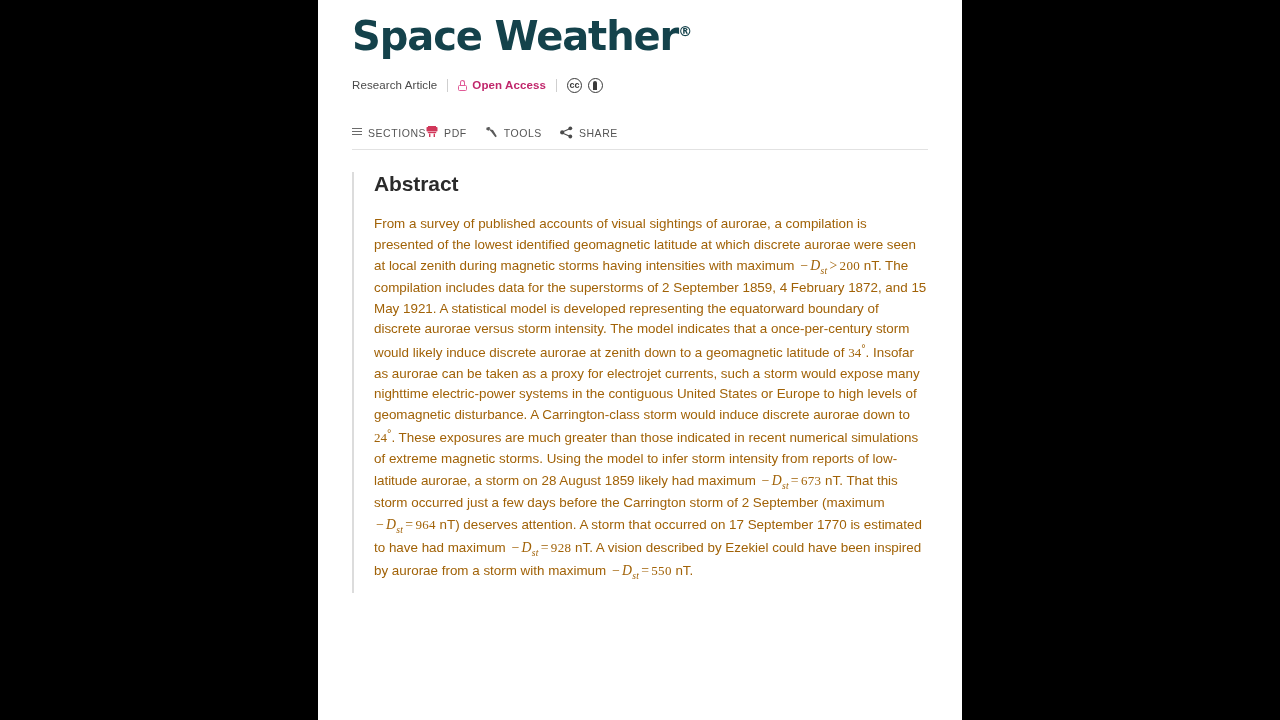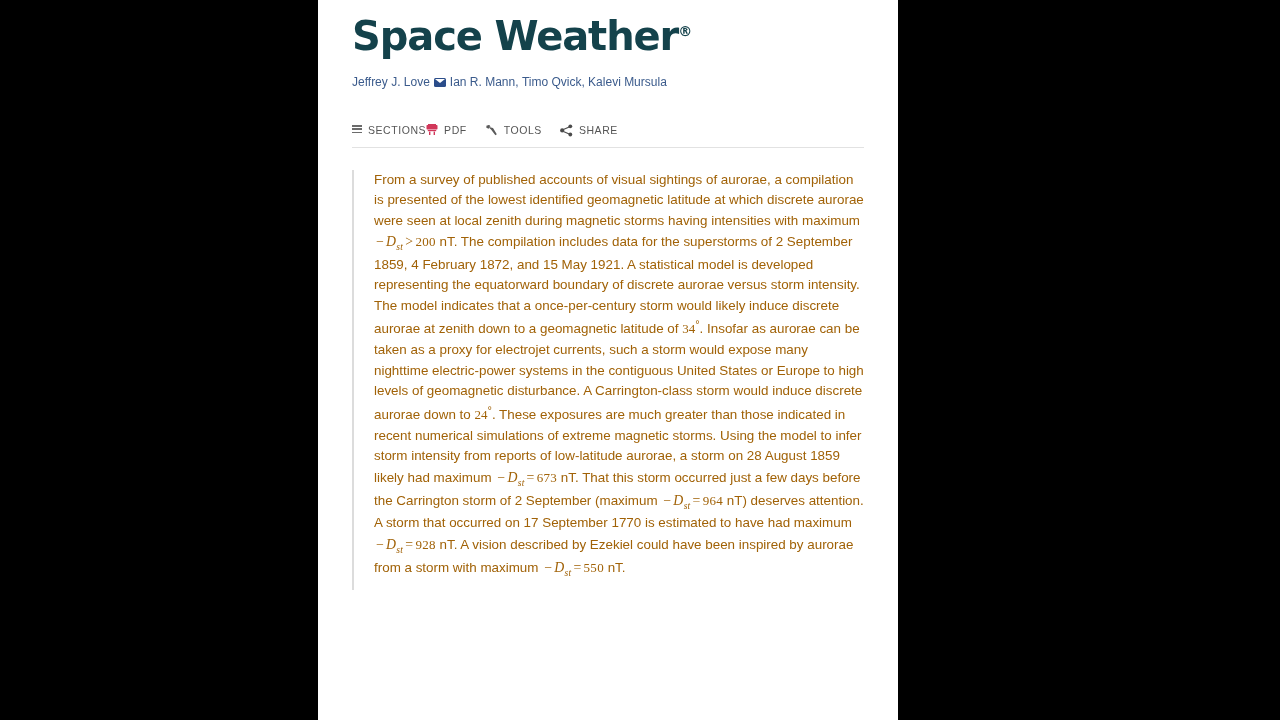--- a/index.html
+++ b/index.html
@@ -20,21 +20,21 @@
     width: 1280px;
     height: 720px;
     background: #000000;
   }
 
   
   #article-panel {
     position: absolute;
     left: 318px;
     top: 0;
-    width: 580px;
+    width: 644px;
     height: 720px;
     background: #ffffff;
     overflow: hidden;
     box-sizing: border-box;
   }
 
   .panel-inner {
     padding: 0 34px 0 34px;
     box-sizing: border-box;
     width: 100%;
@@ -296,29 +296,37 @@
 
 <div id="screen">
 
   <div id="article-panel">
     <div class="panel-inner">
 
       <div class="journal-logo">
         <span>Space Weather</span><span class="reg">®</span>
       </div>
 
-
-
-      <div class="authors-line">
-        <span class="author-name">Jeffrey J. Love</span>
-        <span class="envelope-icon"></span>
-        <span class="author-name">Ian R. Mann,</span>&nbsp;
-        <span class="author-name">Timo Qvick,</span>&nbsp;
-        <span class="author-name">Kalevi Mursula</span>
+      <div class="meta-row">
+        <span class="meta-type">Research Article</span>
+        <span class="meta-sep"></span>
+        <span class="open-access">
+          <span class="lock-icon"></span>
+          <span>Open Access</span>
+        </span>
+        <span class="meta-sep"></span>
+        <span class="cc-icons">
+          <span class="cc-badge">cc</span>
+          <span class="cc-badge filled">
+              <span class="person"></span>
+            </span>
+        </span>
       </div>
+
+
 
 
       <div class="toolbar">
         <div class="toolbar-left">
           <span class="tool-item">
             <span class="sections-icon">
                 <i></i>
                 <i></i>
                 <i></i>
                 <i></i>
@@ -352,19 +360,20 @@
               <line x1="3.4" y1="5.4" x2="9.2" y2="2.9" stroke="#4a4a4a" stroke-width="1.1"></line>
               <line x1="3.4" y1="7.4" x2="9.2" y2="9.9" stroke="#4a4a4a" stroke-width="1.1"></line>
             </svg>
             <span>SHARE</span>
           </span>
         </div>
       </div>
       <div class="toolbar-divider"></div>
 
       <div class="abstract-block">
+        <h2 class="abstract-heading">Abstract</h2>
         <div class="abstract-text"><span>From a survey of published accounts of visual sightings of aurorae, a compilation is presented of the lowest identified geomagnetic latitude at which discrete aurorae were seen at local zenith during magnetic storms having intensities with maximum </span><span class="math"><span class="op">−</span><span class="var">D</span><span class="sub">st</span><span class="op">&gt;</span><span class="num-sc">200</span></span><span> nT. The compilation includes data for the superstorms of 2 September 1859, 4 February 1872, and 15 May 1921. A statistical model is developed representing the equatorward boundary of discrete aurorae versus storm intensity. The model indicates that a once-per-century storm would likely induce discrete aurorae at zenith down to a geomagnetic latitude of </span><span class="num-sc">34</span><span class="deg">°</span><span>. Insofar as aurorae can be taken as a proxy for electrojet currents, such a storm would expose many nighttime electric-power systems in the contiguous United States or Europe to high levels of geomagnetic disturbance. A Carrington-class storm would induce discrete aurorae down to </span><span class="num-sc">24</span><span class="deg">°</span><span>. These exposures are much greater than those indicated in recent numerical simulations of extreme magnetic storms. Using the model to infer storm intensity from reports of low-latitude aurorae, a storm on 28 August 1859 likely had maximum </span><span class="math"><span class="op">−</span><span class="var">D</span><span class="sub">st</span><span class="op">=</span><span class="num-sc">673</span></span><span> nT. That this storm occurred just a few days before the Carrington storm of 2 September (maximum </span><span class="math"><span class="op">−</span><span class="var">D</span><span class="sub">st</span><span class="op">=</span><span class="num-sc">964</span></span><span> nT) deserves attention. A storm that occurred on 17 September 1770 is estimated to have had maximum </span><span class="math"><span class="op">−</span><span class="var">D</span><span class="sub">st</span><span class="op">=</span><span class="num-sc">928</span></span><span> nT. A vision described by Ezekiel could have been inspired by aurorae from a storm with maximum </span><span class="math"><span class="op">−</span><span class="var">D</span><span class="sub">st</span><span class="op">=</span><span class="num-sc">550</span></span><span> nT.</span></div>
       </div>
 
     </div>
   </div>
 
 </div>
 
 </body></html>

